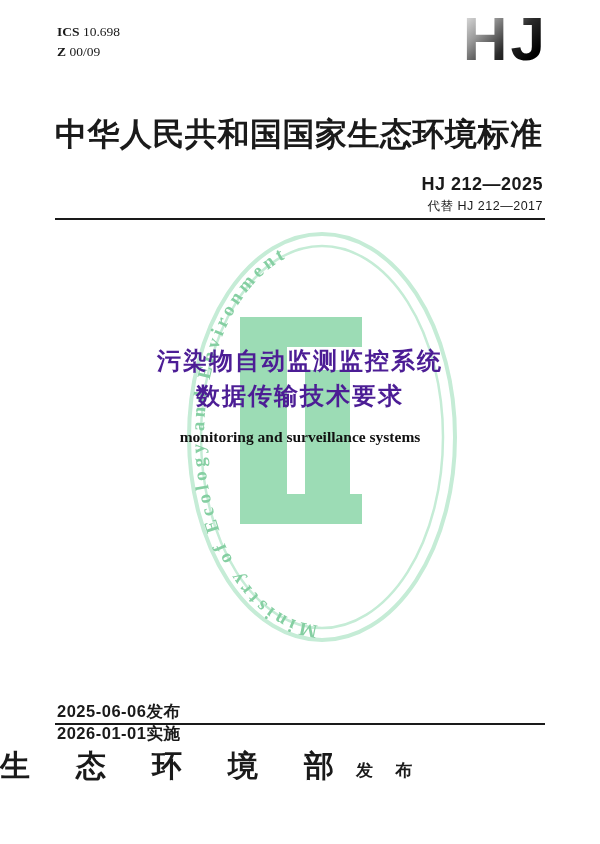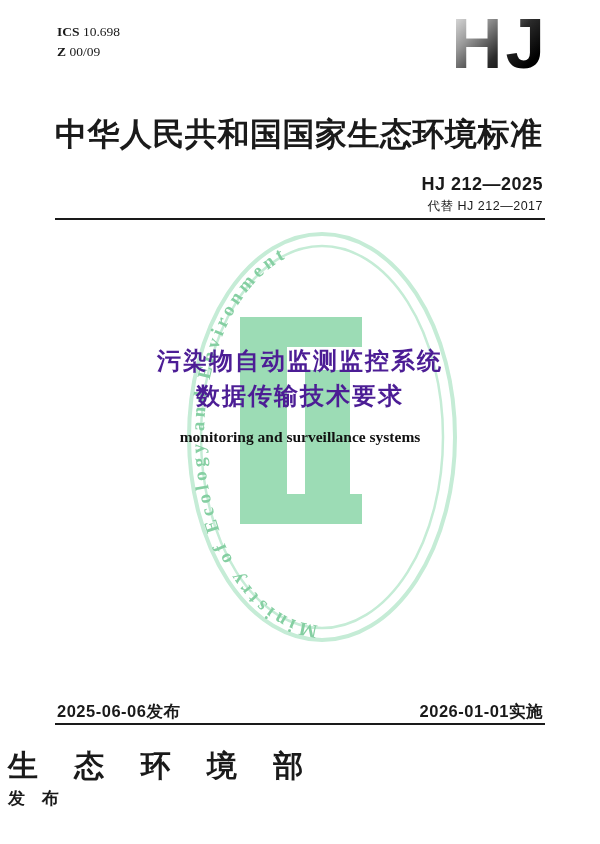--- a/index.html
+++ b/index.html
@@ -16,21 +16,21 @@
   .ics-block{
     position:absolute;left:57px;top:22px;
     font-size:13.5px;line-height:1.45;
     font-family:"Liberation Serif", serif;
   }
   .ics-block .lbl{font-weight:bold;}
   
   .hj-logo{
     position:absolute;right:52px;top:8px;
     font-family:"Liberation Sans", sans-serif;
-    font-size:71px;font-weight:900;letter-spacing:3px;line-height:1;
+    font-size:62px;font-weight:900;letter-spacing:3px;line-height:1;
     color:#161616;
     background:linear-gradient(135deg,#f2f2f2 0%,#9a9a9a 28%,#2b2b2b 55%,#000 80%);
     -webkit-background-clip:text;background-clip:text;
     -webkit-text-fill-color:transparent;
     text-shadow:none;
   }
   
   .header-title{
     position:absolute;left:55px;right:55px;top:113px;
     font-size:32px;font-weight:bold;
@@ -69,27 +69,26 @@
   .note-line{
     position:absolute;left:0;right:0;top:486px;
     text-align:center;
     font-family:"Liberation Sans", sans-serif;
     font-size:15px;letter-spacing:0.5px;color:#111;
   }
   .date-row{
     position:absolute;left:57px;right:57px;top:701px;
     display:flex;justify-content:space-between;align-items:baseline;
     font-family:"Liberation Sans", sans-serif;
-    font-size:16.5px;font-weight:600;letter-spacing:0.5px;
+    font-size:16.5px;font-weight:600;letter-spacing:0.5px;flex-direction:column;
   }
   .publisher-row{
     position:absolute;left:0;right:0;top:746px;
     display:flex;align-items:baseline;
-    font-family:Liberation Sans, sans-serif;
-    flex-direction:column;
+    font-family:Liberation Mono, monospace;
   }
   .publisher-main{
     font-size:30px;font-weight:bold;letter-spacing:14px;
   }
   .publisher-suffix{
     font-size:17px;font-weight:bold;letter-spacing:6px;margin-left:8px;
   }
 </style>
 </head>
 <body>

